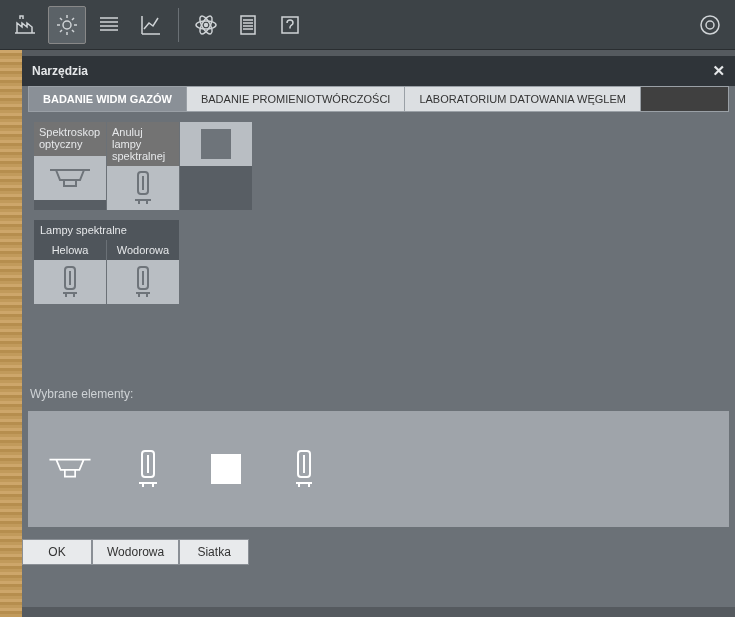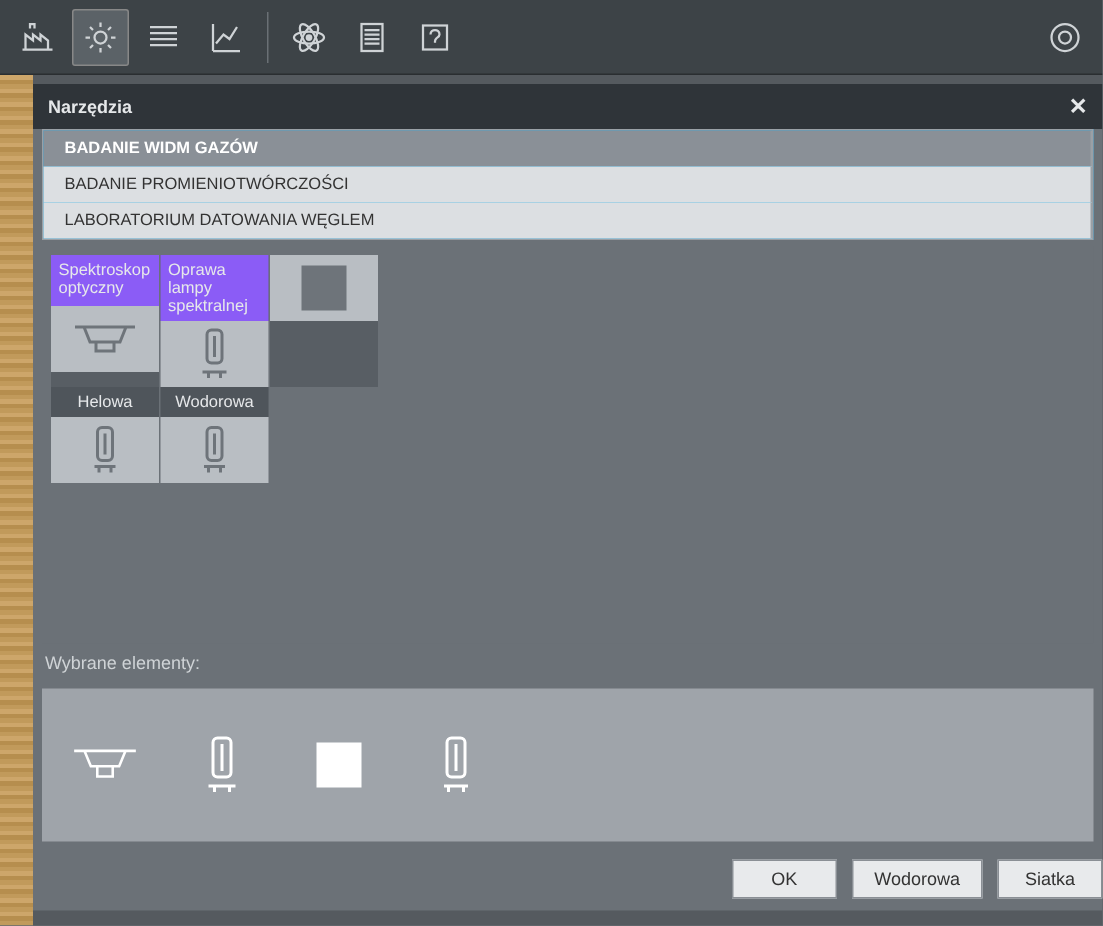--- a/index.html
+++ b/index.html
@@ -13,38 +13,38 @@
   .topbar .spacer { flex: 1; }
 
   .wood { position: absolute; left: 0; top: 50px; width: 22px; bottom: 0; background: repeating-linear-gradient(0deg,#c19a5b 0 3px,#b68e4e 3px 6px,#cda66a 6px 9px); }
 
   .dialog { position: absolute; left: 22px; top: 56px; right: 0; bottom: 10px; background: #6b7177; display: flex; flex-direction: column; }
   .dlg-title { background: #2f3439; color: #e6e8ea; font-size: 12px; font-weight: bold; padding: 6px 10px; display: flex; align-items: center; }
   .dlg-title .x { margin-left: auto; cursor: pointer; color: #e6e8ea; font-size: 15px; }
 
   .section-label { color: #cfd3d6; font-size: 12px; padding: 6px 8px 4px; }
 
-  .tabs { display: flex; background: #0ea5e9; border: 1px solid #9aa0a6; margin: 0 6px; flex-direction: column; }
+  .tabs { display: flex; background: #404040; border: 1px solid #9aa0a6; margin: 0 6px; }
   .tab { font-size: 11px; padding: 6px 14px; color: #333; background: #dcdfe2; cursor: pointer; border-right: 1px solid #9aa0a6; }
   .tab.active { background: #8a9097; color: #fff; font-weight: bold; }
 
   .avail-body { background: #6b7177; margin: 4px 6px 0; flex: 0 0 auto; padding: 6px; height: 265px; }
   .group { display: flex; gap: 1px; }
   .cell { background: #585e64; width: 72px; }
-  .cell-head { font-size: 11px; color: #e6e8ea; padding: 4px 5px; background: #8b5cf6; min-height: 34px; line-height: 12px; }
+  .cell-head { font-size: 11px; color: #e6e8ea; padding: 4px 5px; background: #737373; min-height: 34px; line-height: 12px; }
   .cell-body { height: 44px; background: #b9bec3; display: flex; align-items: center; justify-content: center; cursor: grab; }
   .sub-label { font-size: 11px; color: #e6e8ea; background: #4f555b; padding: 4px 6px; width: 145px; margin-top: 10px; }
   .sub-row { display: flex; gap: 1px; text-align: center; }
   .subcell-head { font-size: 11px; color: #e6e8ea; padding: 4px 5px; background: #4f555b; width: 72px; }
   .subcell-body { width: 72px; height: 44px; background: #b9bec3; display: flex; align-items: center; justify-content: center; cursor: grab; }
 
   .selected-panel { background: #9fa4aa; margin: 6px 6px 0; height: 116px; display: flex; align-items: center; gap: 30px; padding: 0 18px; }
   .sel-item { width: 48px; height: 48px; display: flex; align-items: center; justify-content: center; }
 
-  .btn-row { display: flex; justify-content: flex-end; gap: 10px; padding: 12px 0 8px; }
+  .btn-row { display: flex; justify-content: flex-start; gap: 0; padding: 12px 0 8px; }
   .dbtn { min-width: 70px; padding: 5px 14px; font-size: 12px; background: #e8eaec; border: 1px solid #8a8f95; cursor: pointer; color: #333; }
 
   .spectro svg, .lamp svg, .square { display:block; }
 </style>
 </head>
 <body>
 
 <div class="topbar">
   <div class="btn">
     <svg width="26" height="26" viewBox="0 0 26 26">
@@ -116,36 +116,37 @@
     <div class="group">
       <div class="cell">
         <div class="cell-head">Spektroskop optyczny</div>
         <div class="cell-body spectro">
           <svg width="48" height="28" viewBox="0 0 48 28" stroke="#6e747a" fill="none" stroke-width="2">
               <path d="M4 6h40M10 6l4 10h20l4-10M18 16v6h12v-6"></path>
             </svg>
         </div>
       </div>
       <div class="cell">
-        <div class="cell-head">Oprawa lampy spektralnej</div>
+        <div class="cell-head">Anuluj lampy spektralnej</div>
         <div class="cell-body lamp">
           <svg width="24" height="36" viewBox="0 0 24 36" stroke="#6e747a" fill="none" stroke-width="2">
               <rect x="7" y="2" width="10" height="22" rx="3"></rect>
               <line x1="12" y1="6" x2="12" y2="20"></line>
               <path d="M4 30h16M8 30v4M16 30v4"></path>
             </svg>
         </div>
       </div>
       <div class="cell">
         <div class="cell-body">
           <div class="square" style="width:30px;height:30px;background:#6e747a;"></div>
         </div>
       </div>
     </div>
 
+    <div class="sub-label">Lampy spektralne</div>
     <div class="sub-row">
       <div class="subcell-head">Helowa</div>
       <div class="subcell-head">Wodorowa</div>
     </div>
     <div class="sub-row">
       <div class="subcell-body lamp">
         <svg width="20" height="34" viewBox="0 0 20 34" stroke="#6e747a" fill="none" stroke-width="2">
             <rect x="5" y="2" width="10" height="22" rx="3"></rect>
             <line x1="10" y1="6" x2="10" y2="20"></line>
             <path d="M3 28h14M6 28v4M14 28v4"></path>

